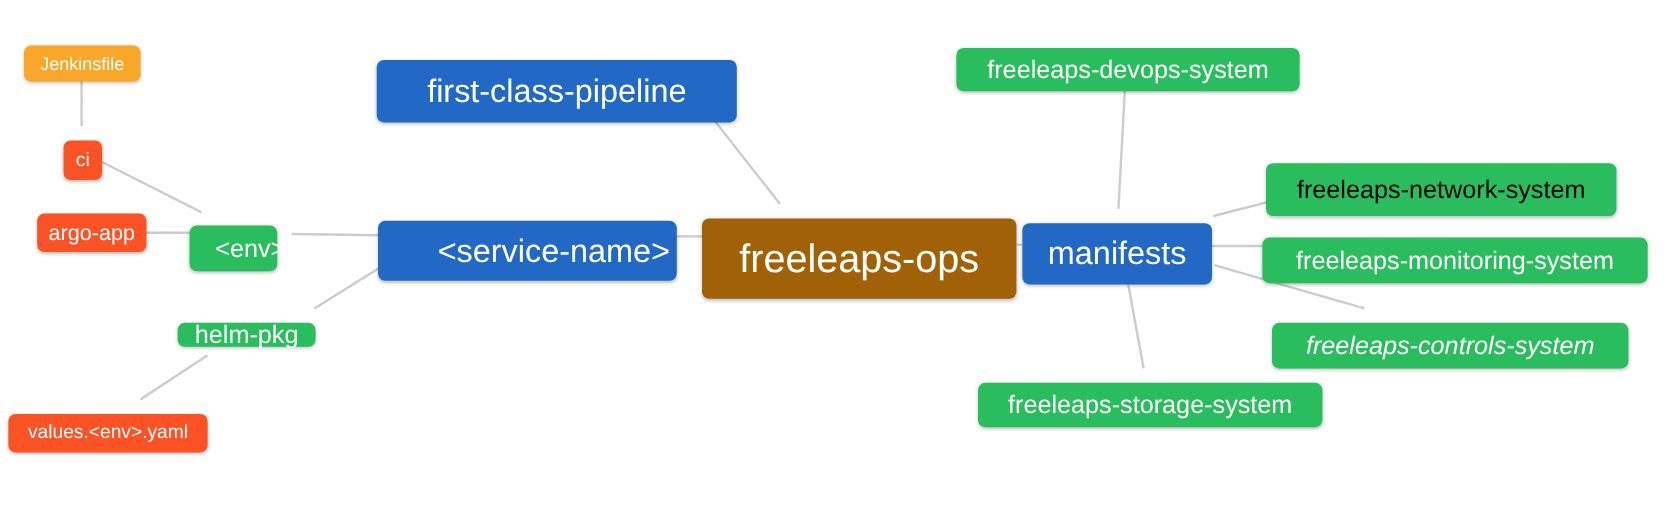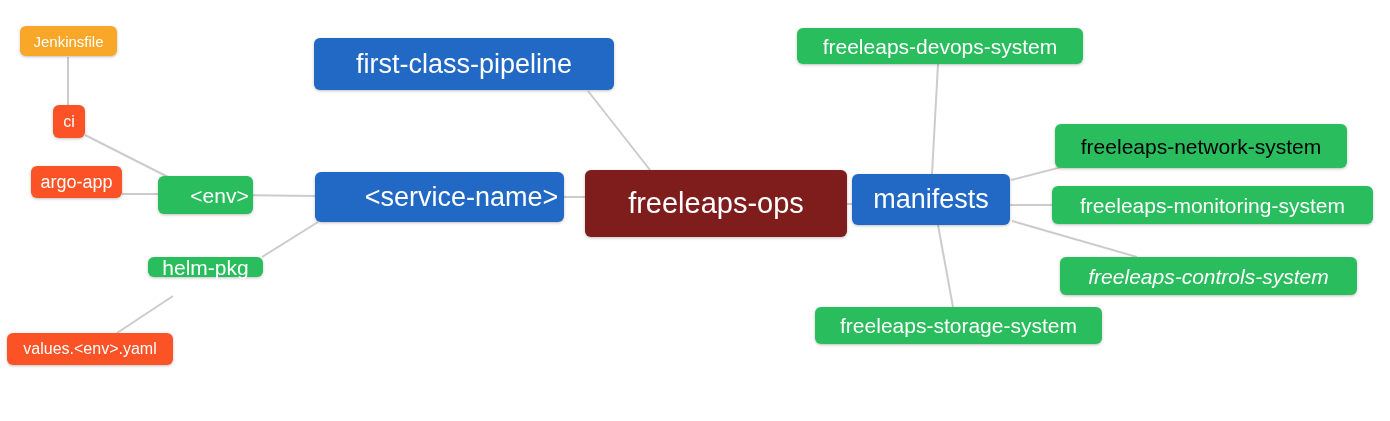--- a/index.html
+++ b/index.html
@@ -29,20 +29,21 @@
     align-items: center;
     justify-content: center;
     color: #ffffff;
     border-radius: 6px;
     white-space: nowrap;
     box-shadow: 0 1px 3px rgba(0,0,0,0.25);
     cursor: pointer;
     line-height: 1;
     box-sizing: border-box;
     user-select: none;
+    margin-top: 12px;
   }
 </style>
 </head>
 <body>
 
 <div class="canvas">
   <svg class="edges-svg" id="edges" xmlns="http://www.w3.org/2000/svg">
       <line x1="68" y1="57" x2="68" y2="105" stroke="#cccccc" stroke-width="2"></line>
       <line x1="85" y1="135" x2="168" y2="177" stroke="#cccccc" stroke-width="2"></line>
       <line x1="122" y1="194" x2="158" y2="194" stroke="#cccccc" stroke-width="2"></line>
@@ -52,25 +53,25 @@
       <line x1="564" y1="197" x2="585" y2="197" stroke="#cccccc" stroke-width="2"></line>
       <line x1="588" y1="91" x2="650" y2="170" stroke="#cccccc" stroke-width="2"></line>
       <line x1="847" y1="204" x2="852" y2="204" stroke="#cccccc" stroke-width="2"></line>
       <line x1="938" y1="64" x2="932" y2="174" stroke="#cccccc" stroke-width="2"></line>
       <line x1="1011" y1="180" x2="1120" y2="152" stroke="#cccccc" stroke-width="2"></line>
       <line x1="1010" y1="205" x2="1052" y2="205" stroke="#cccccc" stroke-width="2"></line>
       <line x1="1012" y1="221" x2="1137" y2="257" stroke="#cccccc" stroke-width="2"></line>
       <line x1="938" y1="225" x2="953" y2="307" stroke="#cccccc" stroke-width="2"></line>
     </svg>
   <div id="nodes">
-      <div class="node" style="left: 585px; top: 170px; width: 262px; height: 67px; font-size: 29px; background: #7f1d1d; color: rgb(255, 255, 255); text-align: center;">freeleaps-ops</div>
+      <div class="node" style="left: 585px; top: 170px; width: 262px; height: 67px; font-size: 33px; background: #a16207; color: rgb(255, 255, 255); text-align: center;">freeleaps-ops</div>
       <div class="node" style="left: 314px; top: 38px; width: 300px; height: 52px; font-size: 27px; background: rgb(34, 105, 198); color: rgb(255, 255, 255);">first-class-pipeline</div>
       <div class="node" style="left: 315px; top: 172px; width: 249px; height: 50px; font-size: 27px; background: rgb(34, 105, 198); color: rgb(255, 255, 255); padding-left: 44px;">&lt;service-name&gt;</div>
       <div class="node" style="left: 852px; top: 174px; width: 158px; height: 51px; font-size: 27px; background: rgb(34, 105, 198); color: rgb(255, 255, 255);">manifests</div>
-      <div class="node" style="left: 158px; top: 176px; width: 95px; height: 38px; font-size: 21px; background: rgb(42, 189, 93); color: rgb(255, 255, 255); padding-left: 28px;">&lt;env&gt;</div>
+      <div class="node" style="left: 158px; top: 176px; width: 73px; height: 38px; font-size: 21px; background: rgb(42, 189, 93); color: rgb(255, 255, 255); padding-left: 28px;">&lt;env&gt;</div>
       <div class="node" style="left: 148px; top: 257px; width: 115px; height: 20px; font-size: 21px; background: rgb(42, 189, 93); color: rgb(255, 255, 255);">helm-pkg</div>
       <div class="node" style="left: 797px; top: 28px; width: 286px; height: 36px; font-size: 21px; background: rgb(42, 189, 93); color: rgb(255, 255, 255);">freeleaps-devops-system</div>
       <div class="node" style="left: 1055px; top: 124px; width: 292px; height: 44px; font-size: 21px; background: rgb(42, 189, 93); color: #000000;">freeleaps-network-system</div>
       <div class="node" style="left: 1052px; top: 186px; width: 321px; height: 38px; font-size: 21px; background: rgb(42, 189, 93); color: rgb(255, 255, 255);">freeleaps-monitoring-system</div>
       <div class="node" style="left: 1060px; top: 257px; width: 297px; height: 38px; font-size: 21px; background: rgb(42, 189, 93); color: rgb(255, 255, 255); font-style: italic;">freeleaps-controls-system</div>
       <div class="node" style="left: 815px; top: 307px; width: 287px; height: 37px; font-size: 21px; background: rgb(42, 189, 93); color: rgb(255, 255, 255);">freeleaps-storage-system</div>
       <div class="node" style="left: 53px; top: 105px; width: 32px; height: 33px; font-size: 16px; background: rgb(251, 82, 38); color: rgb(255, 255, 255);">ci</div>
       <div class="node" style="left: 31px; top: 166px; width: 91px; height: 32px; font-size: 18px; background: rgb(251, 82, 38); color: rgb(255, 255, 255);">argo-app</div>
       <div class="node" style="left: 7px; top: 333px; width: 166px; height: 32px; font-size: 16px; background: rgb(251, 82, 38); color: rgb(255, 255, 255);">values.&lt;env&gt;.yaml</div>
       <div class="node" style="left: 20px; top: 26px; width: 97px; height: 30px; font-size: 15px; background: rgb(249, 167, 40); color: rgb(255, 255, 255);">Jenkinsfile</div>

